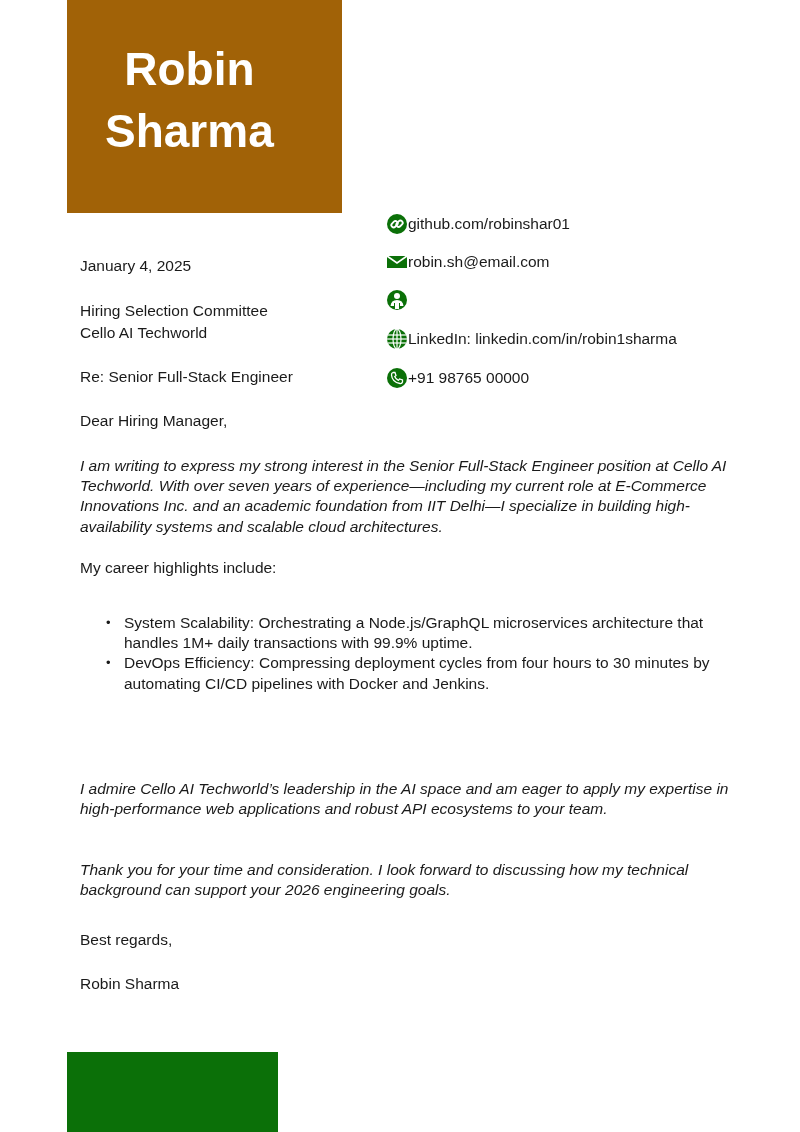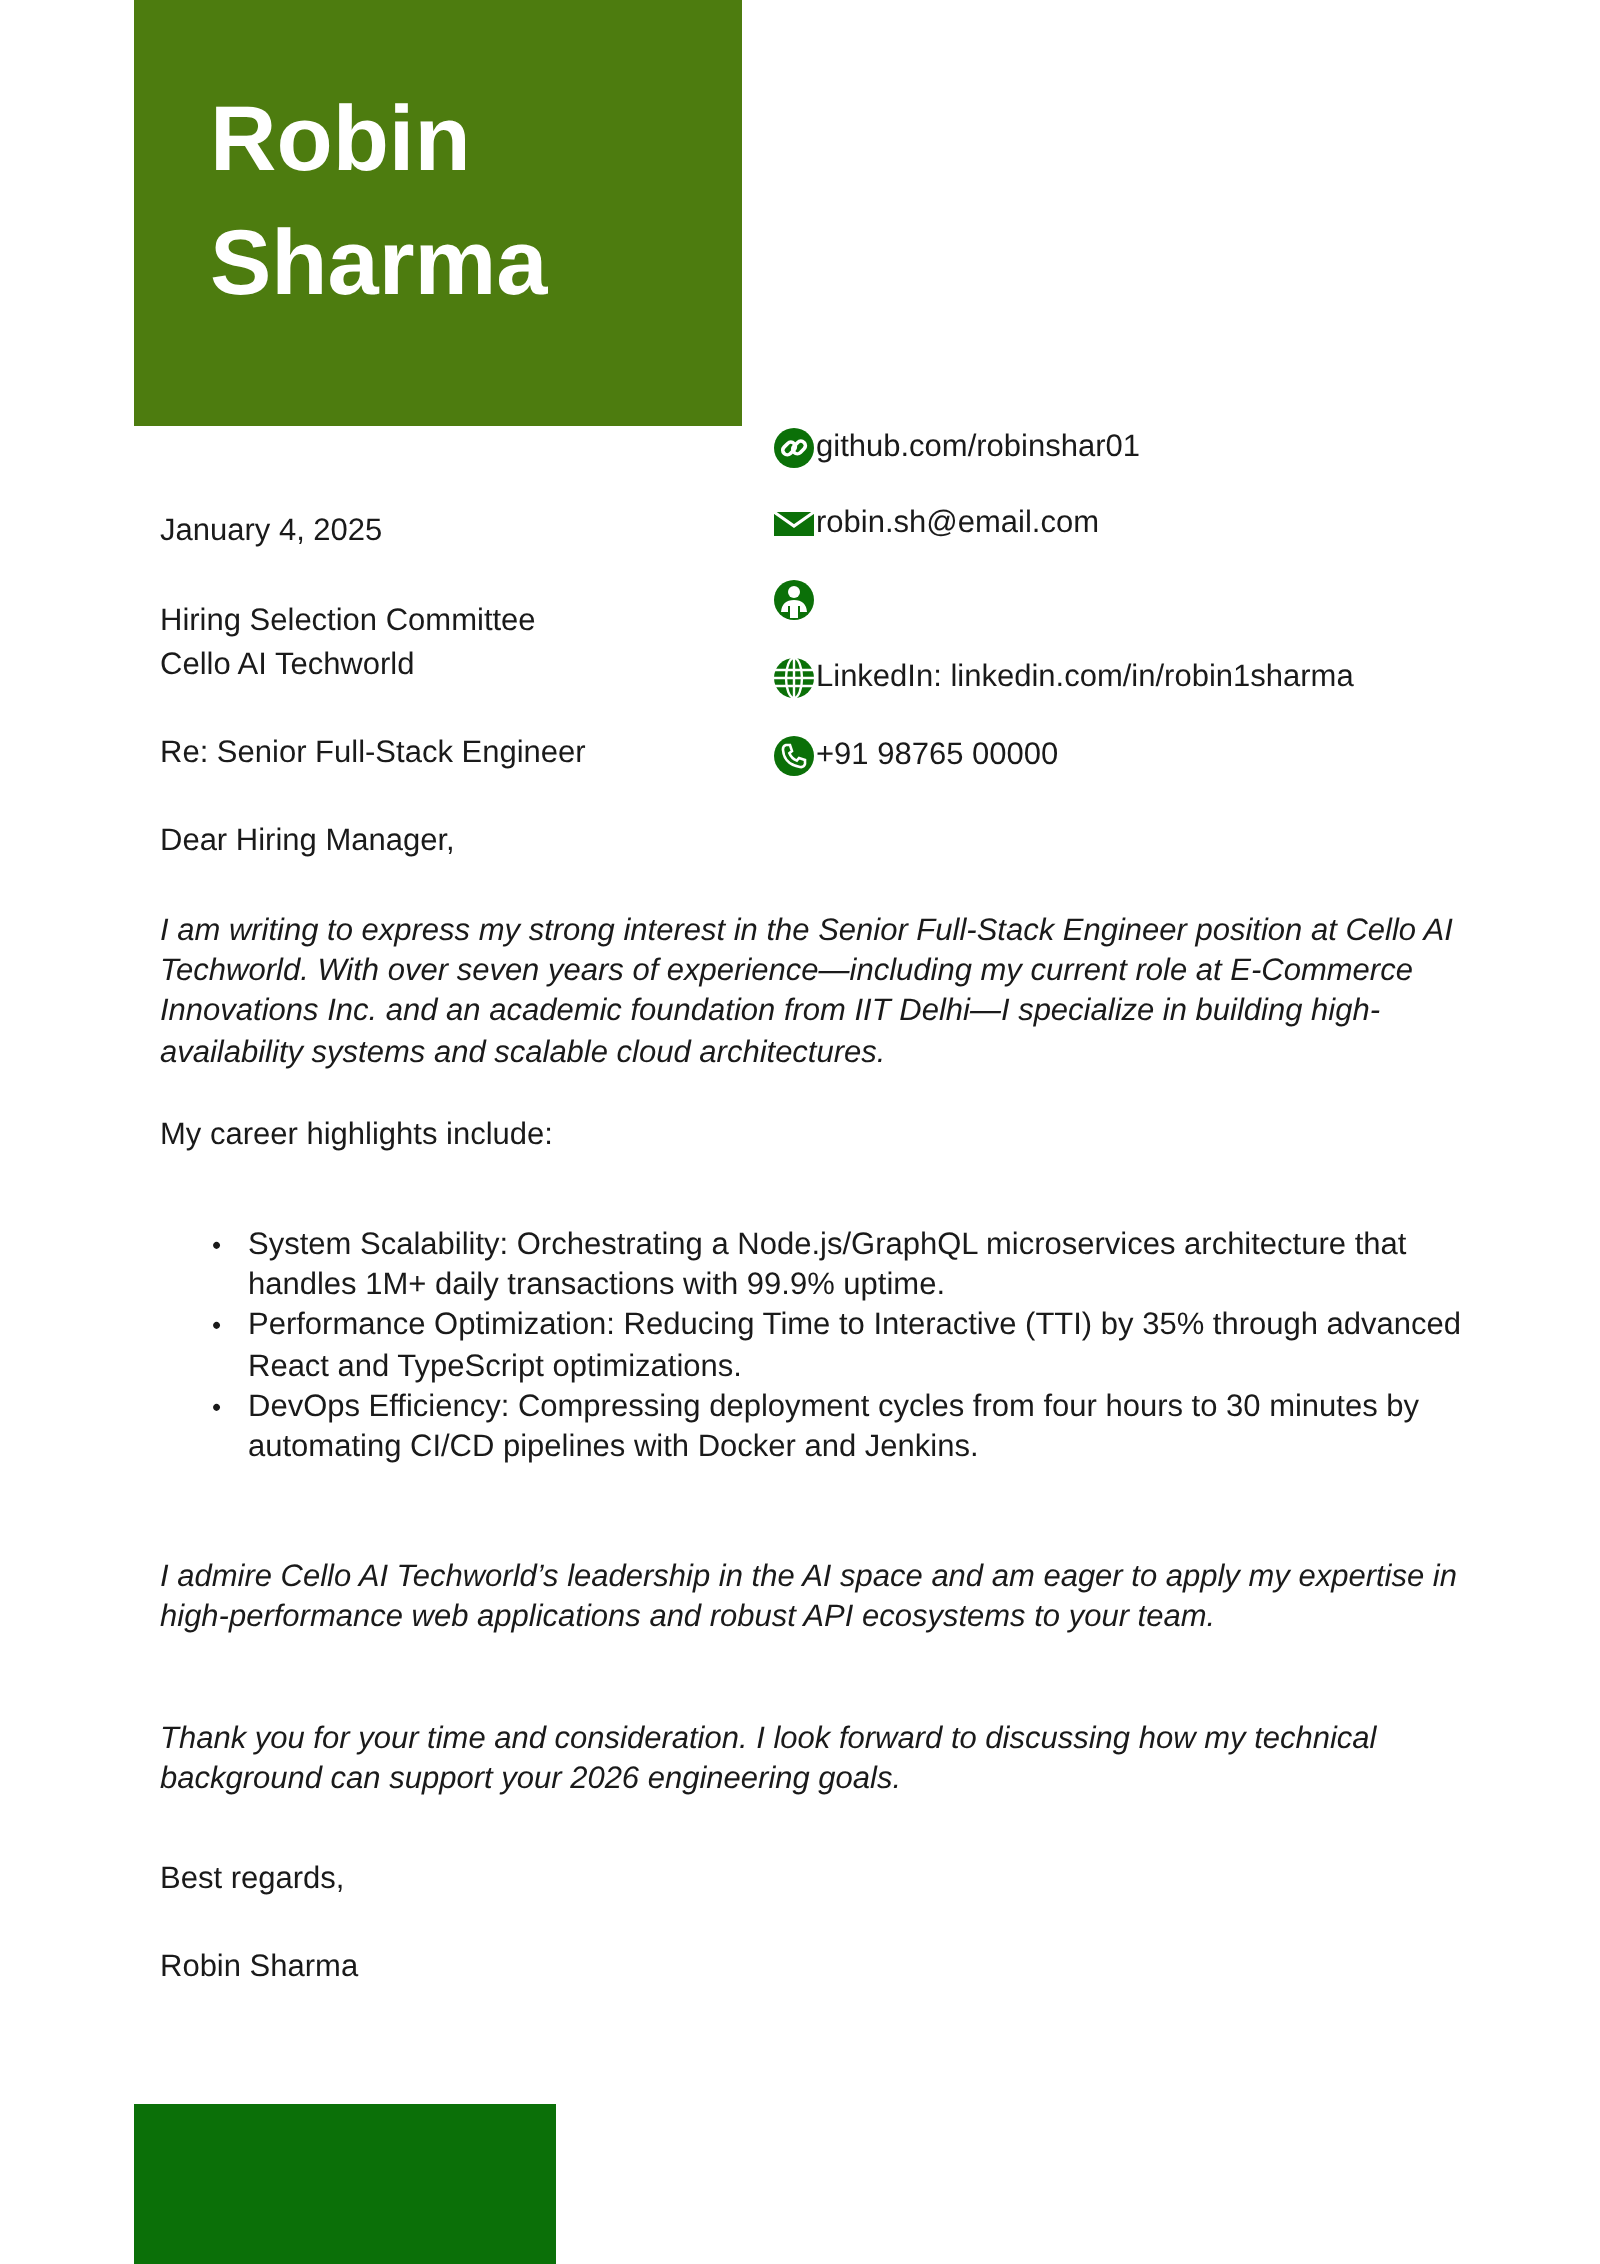--- a/index.html
+++ b/index.html
@@ -2,22 +2,23 @@
 <html><head>
   <meta charset="utf-8">
   <style>
     html, body { margin: 0; padding: 0; }
     body {
       width: 800px; height: 1132px; position: relative; overflow: hidden;
       background: #ffffff; color: #1a1a1a;
       font-family: "Liberation Sans", sans-serif;
     }
     .header-block {
-      position: absolute; left: 67px; top: 0; width: 304px; height: 213px;
-      background: #4d7c0f;
+      position: absolute; left: 67px; top: 0; width: 275px; height: 213px;
+      background: #a16207;
+      text-align: center;
     }
     .name {
       position: absolute; left: 38px; top: 38px; margin: 0;
       color: #ffffff; font-weight: bold; font-size: 46px; line-height: 62px;
       font-family: "Liberation Sans", sans-serif;
     }
     .footer-block {
       position: absolute; left: 67px; top: 1052px; width: 211px; height: 80px;
       background: #0b7008;
     }
@@ -106,21 +107,20 @@
 <div class="t" style="top:301px">Hiring Selection Committee</div>
 <div class="t" style="top:323px">Cello AI Techworld</div>
 <div class="t" style="top:367px">Re: Senior Full-Stack Engineer</div>
 <div class="t" style="top:411px">Dear Hiring Manager,</div>
 
 <p class="para" style="top:456px">I am writing to express my strong interest in the Senior Full-Stack Engineer position at Cello AI Techworld. With over seven years of experience—including my current role at E-Commerce Innovations Inc. and an academic foundation from IIT Delhi—I specialize in building high-availability systems and scalable cloud architectures.</p>
 <div class="t" style="top:558px">My career highlights include:</div>
 
 <ul class="bullets">
   <li>System Scalability: Orchestrating a Node.js/GraphQL microservices architecture that handles 1M+ daily transactions with 99.9% uptime.</li>
-  <li>Performance Optimization: Reducing Time to Interactive (TTI) by 35% through advanced React and TypeScript optimizations.</li>
   <li>DevOps Efficiency: Compressing deployment cycles from four hours to 30 minutes by automating CI/CD pipelines with Docker and Jenkins.</li>
 </ul>
 
 <p class="para" style="top:779px">I admire Cello AI Techworld’s leadership in the AI space and am eager to apply my expertise in high-performance web applications and robust API ecosystems to your team.</p>
 <p class="para" style="top:860px">Thank you for your time and consideration. I look forward to discussing how my technical background can support your 2026 engineering goals.</p>
 
 <div class="t" style="top:930px">Best regards,</div>
 <div class="t" style="top:974px">Robin Sharma</div>
 
 <div class="footer-block"></div>

